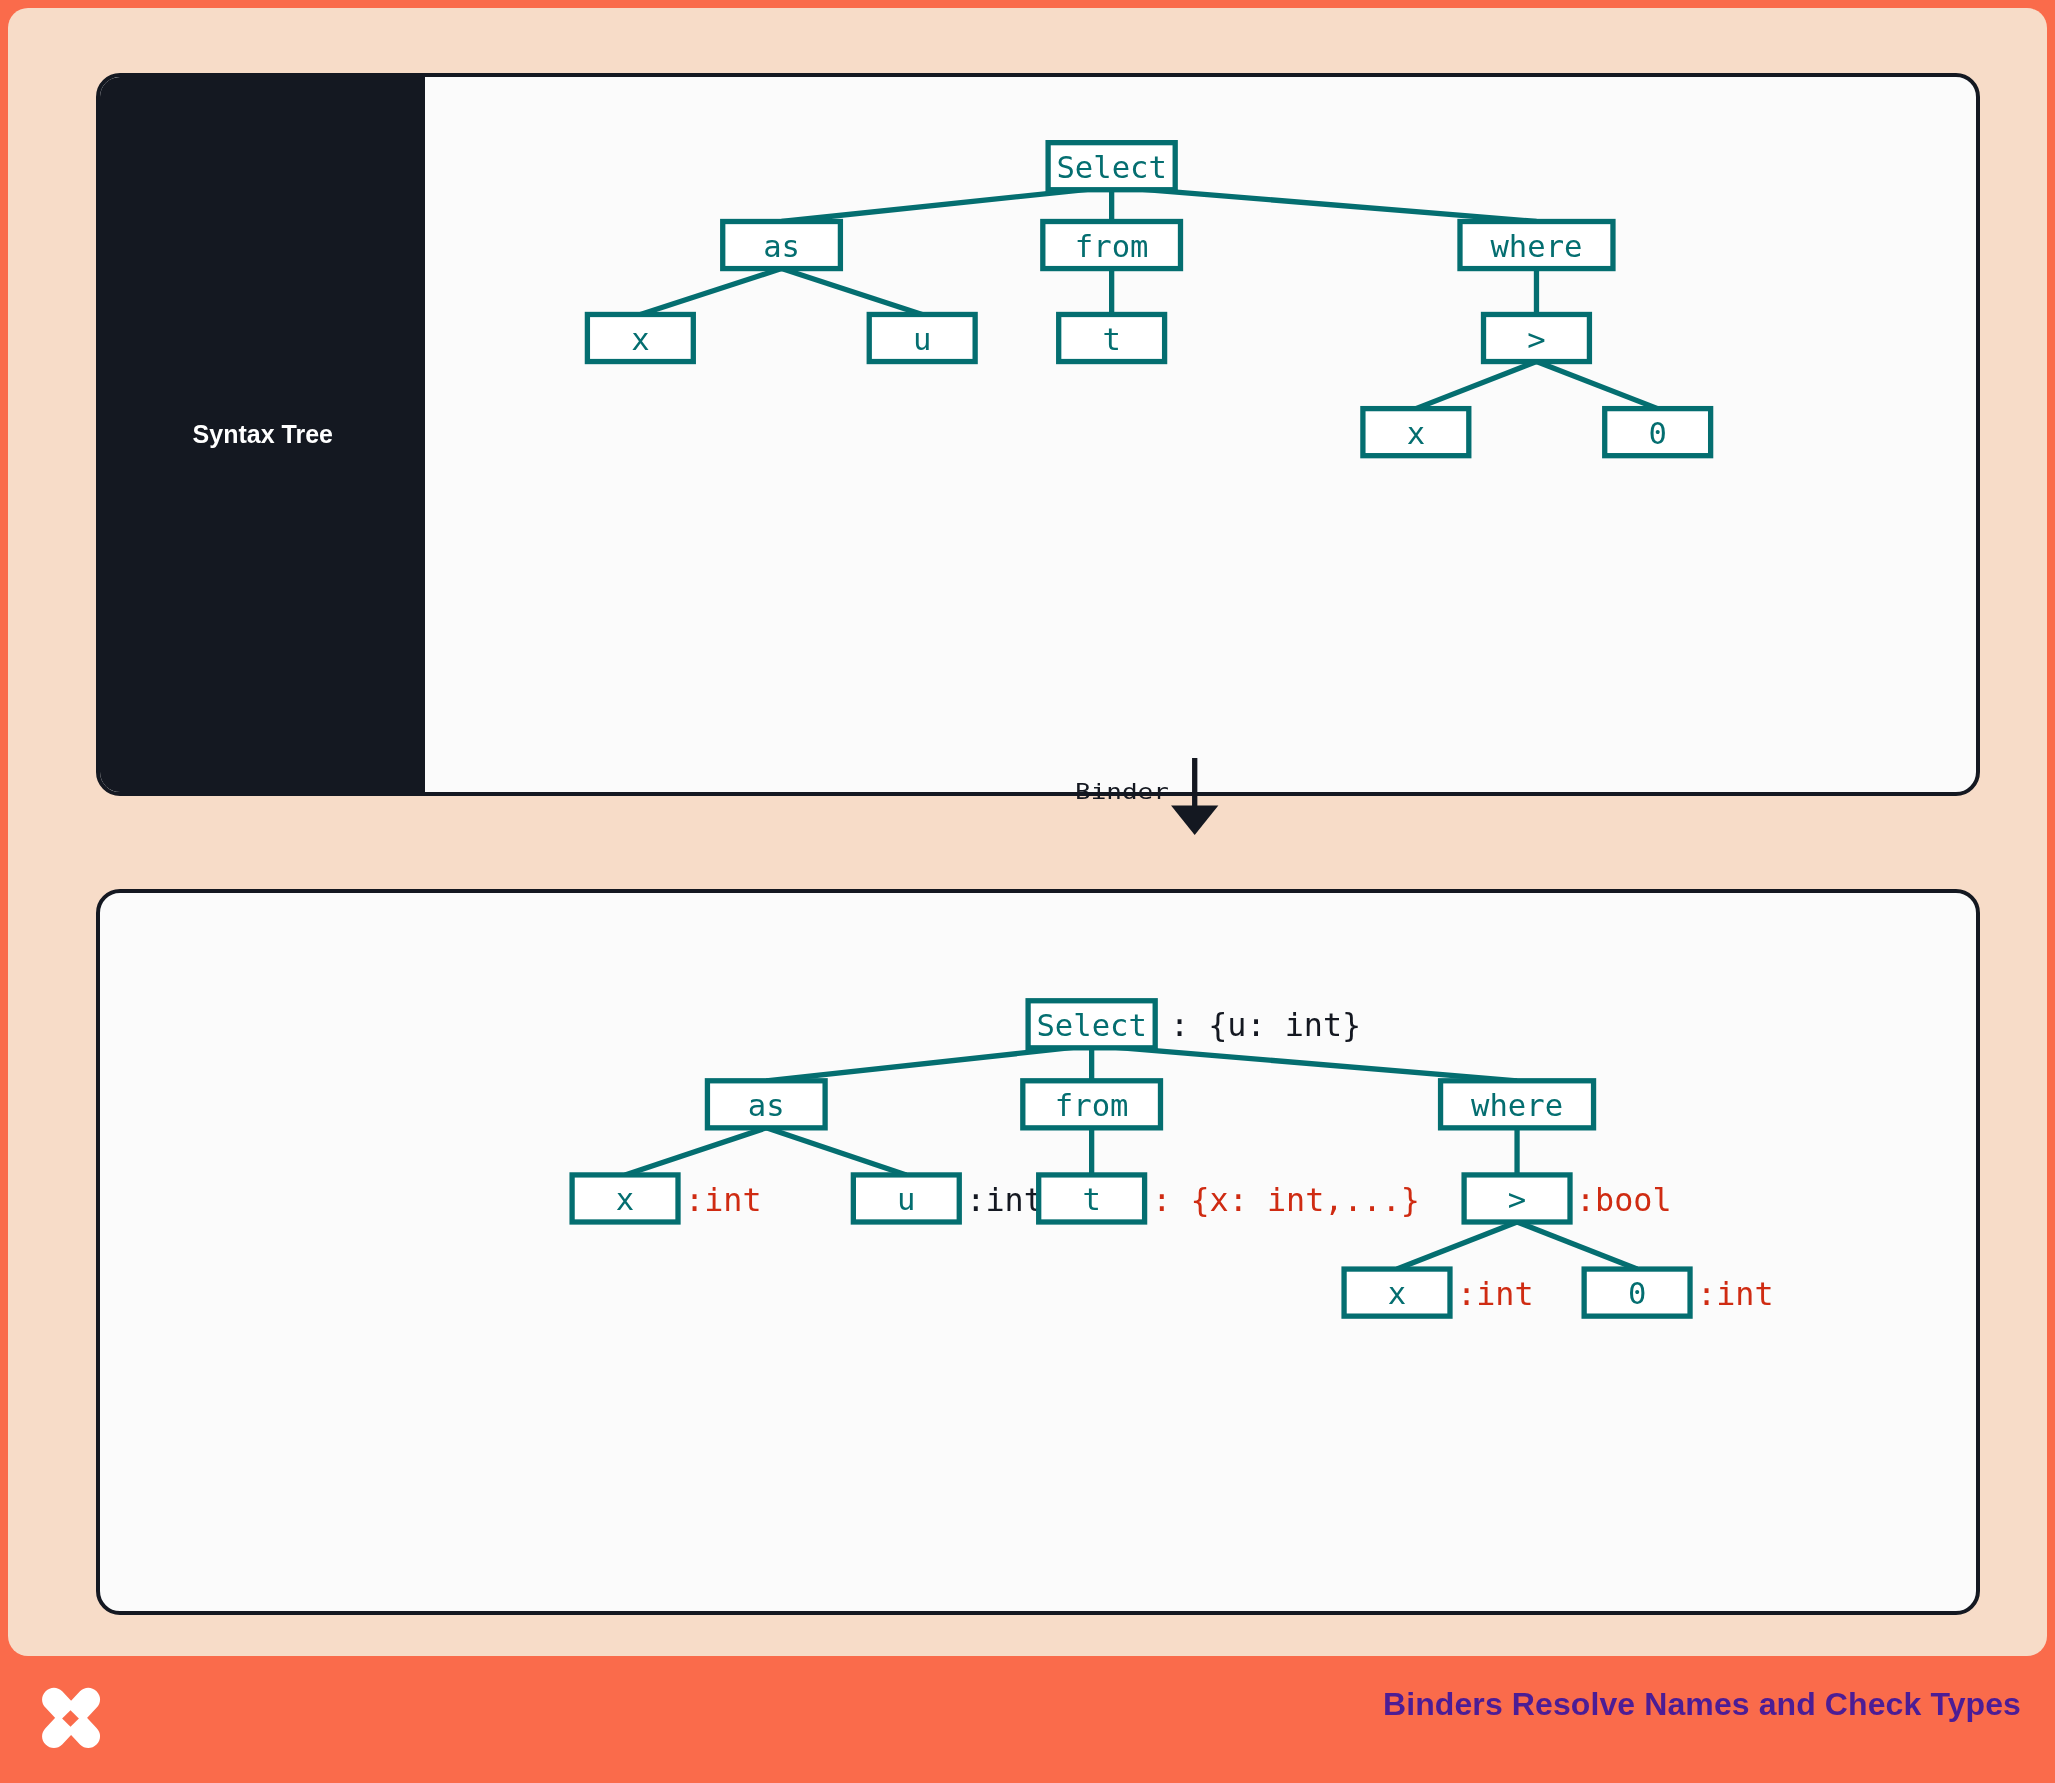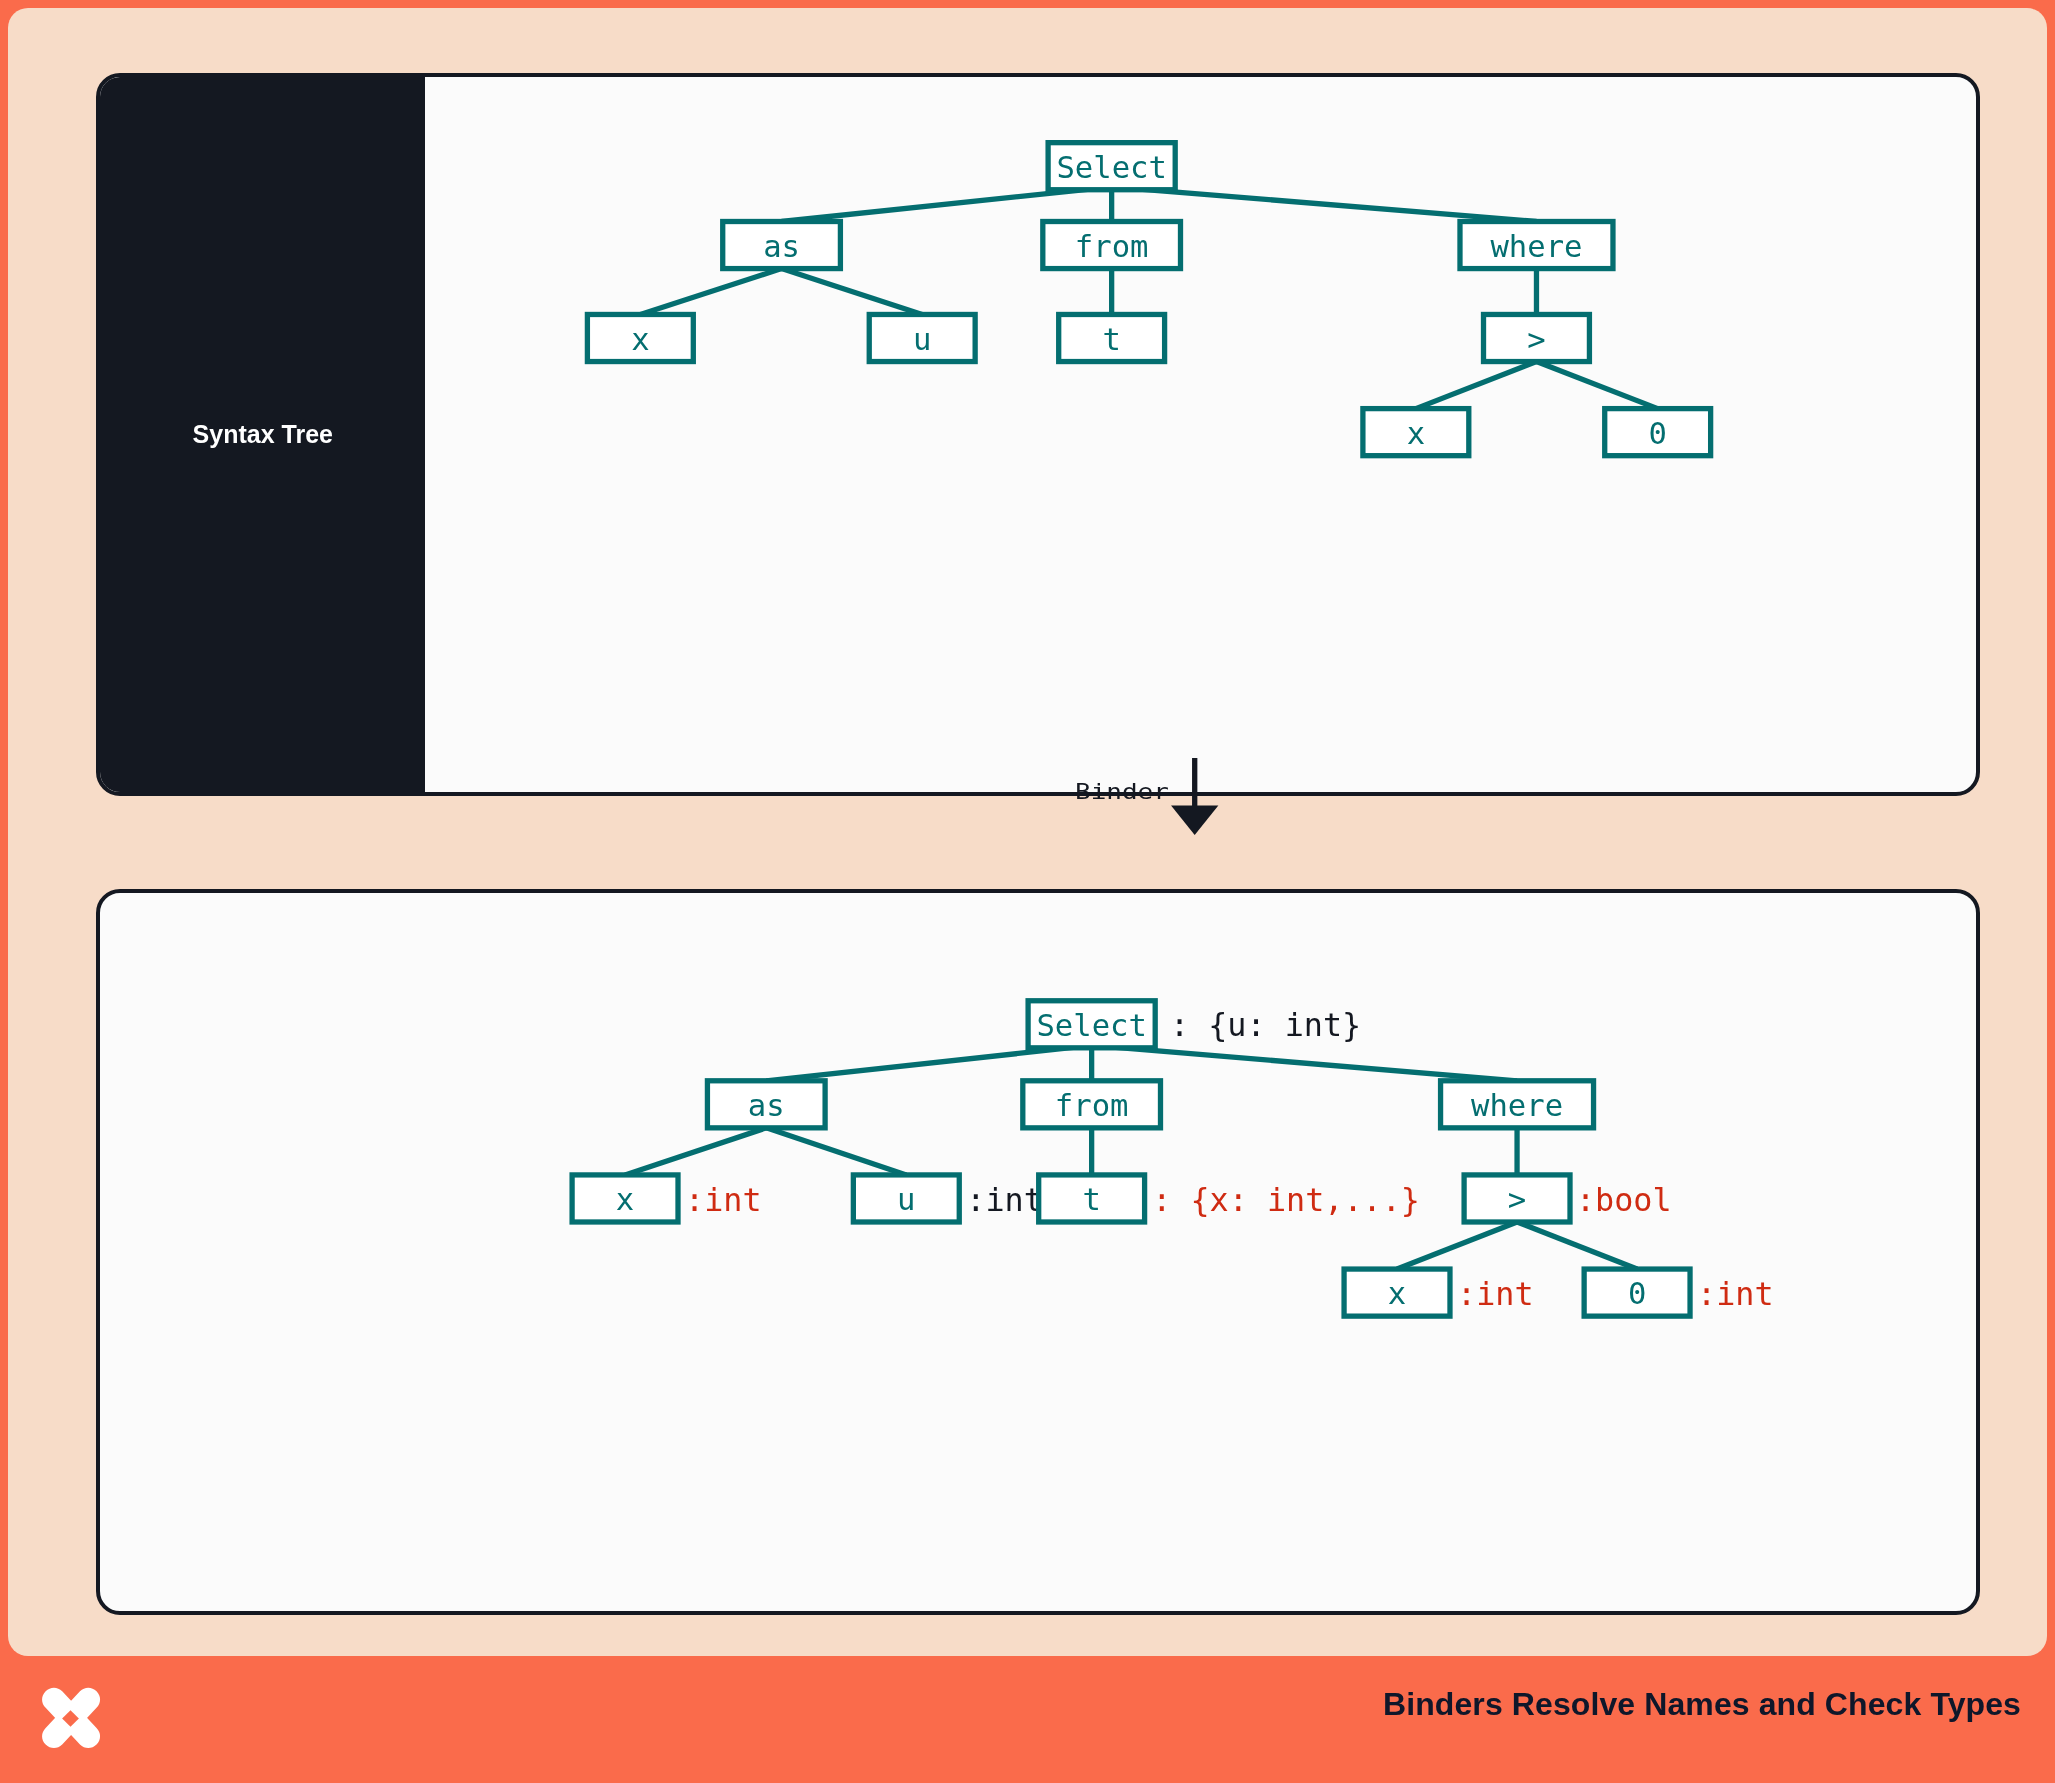--- a/index.html
+++ b/index.html
@@ -86,21 +86,21 @@
     position: absolute;
     left: 35px;
     top: 27px;
     width: 71px;
     height: 71px;
   }
   #footer-title {
     position: absolute;
     right: 35px;
     top: 30px;
-    color: #0f172a;
+    color: #4c1d95;
     font-size: 32px;
     font-weight: bold;
     letter-spacing: 0.1px;
     font-family: "Liberation Sans", sans-serif;
     white-space: nowrap;
   }
 
   
   .node-label {
     font-family: "DejaVu Sans Mono", "Liberation Mono", monospace;

